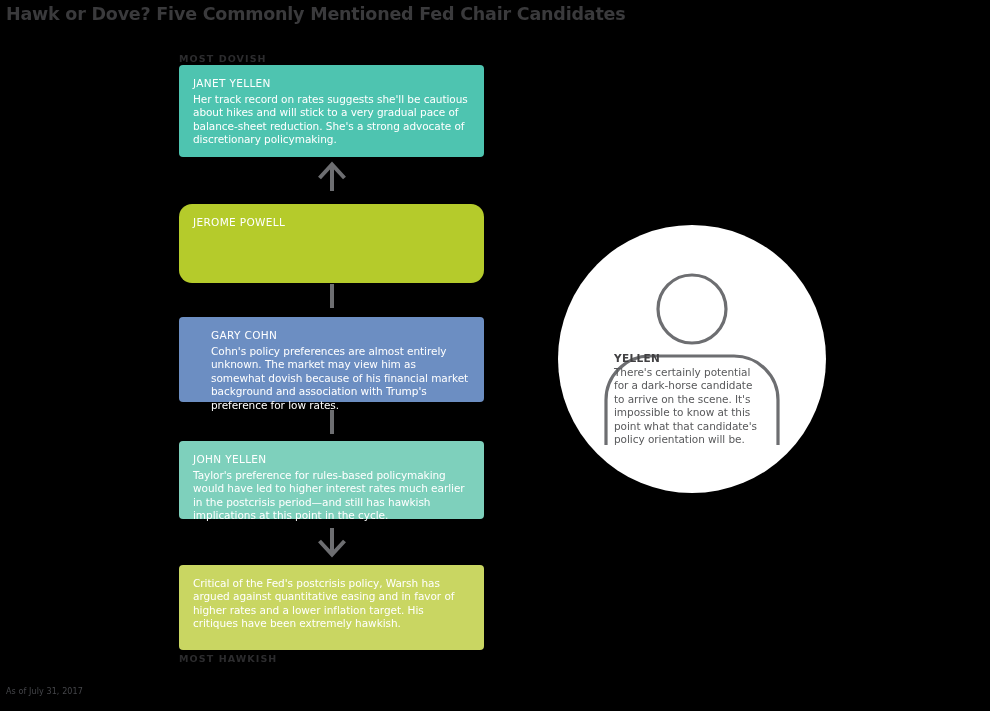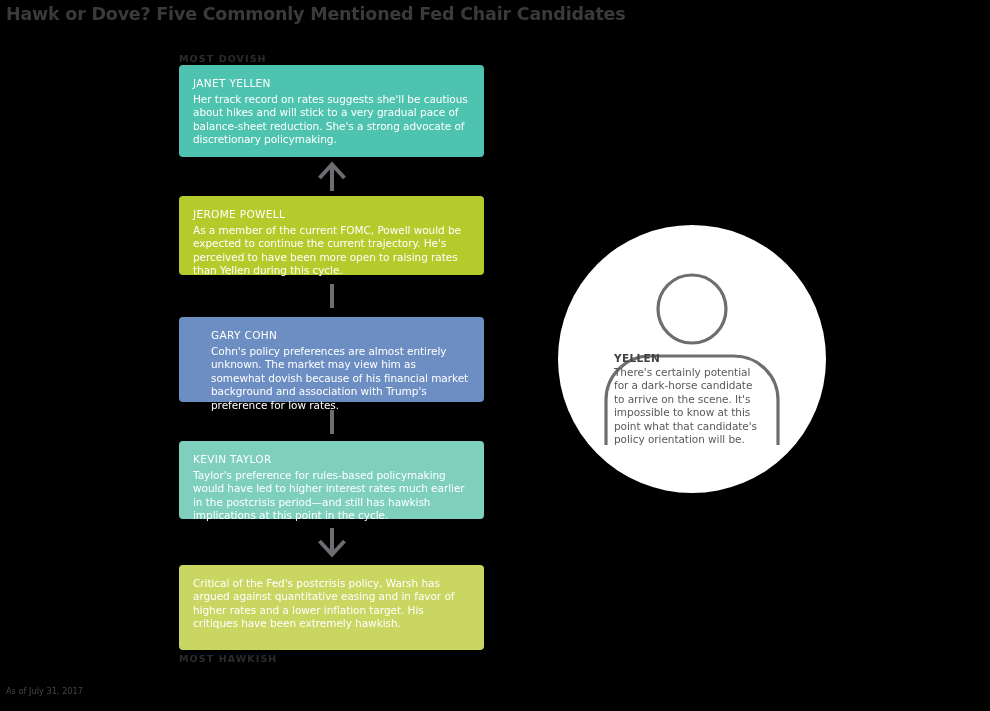--- a/index.html
+++ b/index.html
@@ -64,21 +64,21 @@
     color: #ffffff;
   }
   .card-desc {
     font-size: 10.5px;
     line-height: 13.4px;
     color: #ffffff;
     letter-spacing: -0.05px;
   }
 
   #card-0 { top: 65px;  height: 92px;  background: #4ec4b0; }
-  #card-1 { top: 196px; height: 79px;  background: #b5cb2b; }
+  #card-1 { top: 204px; height: 79px;  background: #b5cb2b; border-radius: 13px; }
   #card-2 { top: 317px; height: 85px;  background: #6c8ec2; }
   #card-3 { top: 441px; height: 78px;  background: #7ed0bc; }
   #card-4 { top: 565px; height: 85px;  background: #c9d662; }
 
   
   .connector {
     position: absolute;
     left: 179px;
     width: 305px;
     display: flex;
@@ -169,38 +169,37 @@
     <span class="conn-arrow">
       <svg width="32" height="31" viewBox="0 0 32 31">
         <path d="M16 30 L16 4" stroke="#6d6e71" stroke-width="4" fill="none"></path>
         <path d="M3.5 17 L16 3.5 L28.5 17" stroke="#6d6e71" stroke-width="4" fill="none" stroke-linecap="butt"></path>
       </svg>
     </span>
   </div>
 
   <div class="card" id="card-1" style="background: rgb(181, 203, 43);">
     <div class="card-name">JEROME POWELL</div>
-    <div class="card-desc">As a member of the current FOMC, Powell would be expected to continue the current trajectory. He's perceived to have been more open to raising rates than Yellen during this cycle.</div>
   </div>
 
   <div class="connector" id="conn-1">
     <span class="conn-line"></span>
   </div>
 
   <div class="card" id="card-2" style="background: rgb(108, 142, 194); padding-left: 32px;">
     <div class="card-name">GARY COHN</div>
     <div class="card-desc">Cohn's policy preferences are almost entirely unknown. The market may view him as somewhat dovish because of his financial market background and association with Trump's preference for low rates.</div>
   </div>
 
   <div class="connector" id="conn-2">
     <span class="conn-line"></span>
   </div>
 
   <div class="card" id="card-3" style="background: rgb(126, 208, 188);">
-    <div class="card-name">KEVIN TAYLOR</div>
+    <div class="card-name">JOHN YELLEN</div>
     <div class="card-desc">Taylor's preference for rules-based policymaking would have led to higher interest rates much earlier in the postcrisis period—and still has hawkish implications at this point in the cycle.</div>
   </div>
 
   <div class="connector" id="conn-3">
     <span class="conn-arrow">
       <svg width="32" height="31" viewBox="0 0 32 31">
         <path d="M16 1 L16 27" stroke="#6d6e71" stroke-width="4" fill="none"></path>
         <path d="M3.5 14 L16 27.5 L28.5 14" stroke="#6d6e71" stroke-width="4" fill="none" stroke-linecap="butt"></path>
       </svg>
     </span>

